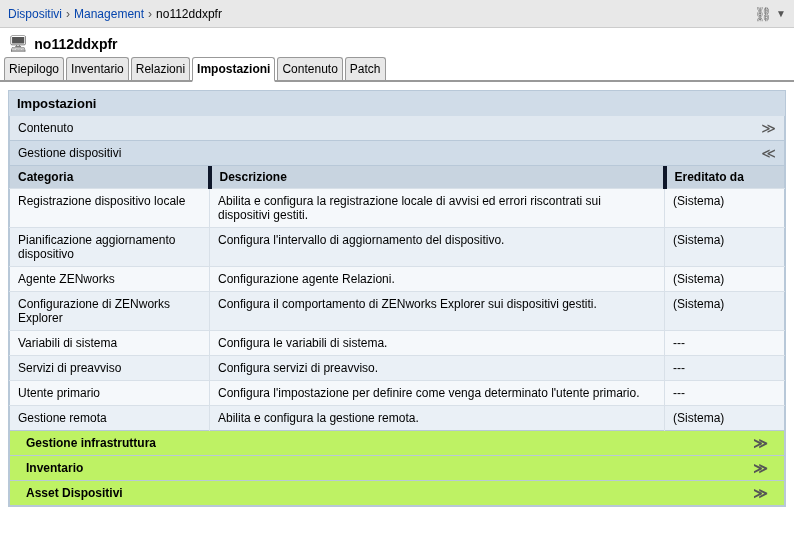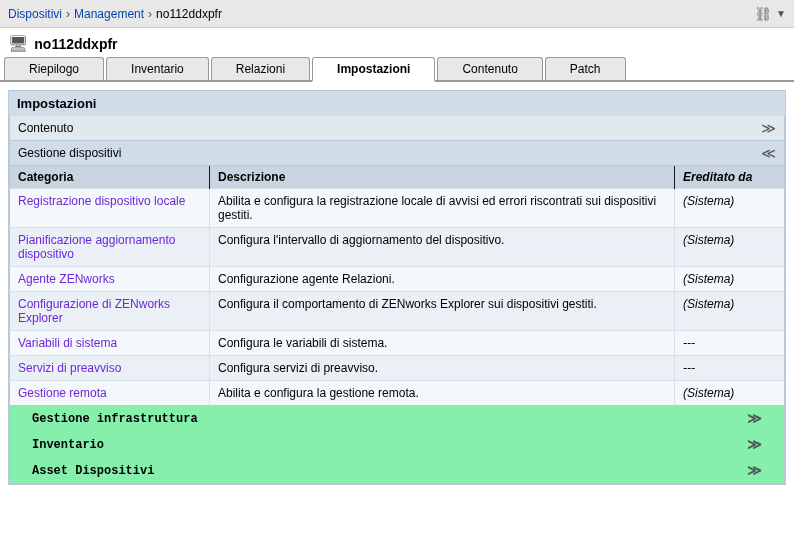--- a/index.html
+++ b/index.html
@@ -73,21 +73,21 @@
     
     .tabs-bar {
       display: flex;
       align-items: flex-end;
       padding: 0 4px;
       background: #fff;
       border-bottom: 2px solid #999;
       gap: 2px;
     }
     .tab {
-      padding: 4px 24px;
+      padding: 4px 4px;
       border: 1px solid #999;
       border-bottom: none;
       background: #e8e8e8;
       cursor: pointer;
       font-size: 12px;
       color: #000;
       border-radius: 3px 3px 0 0;
     }
     .tab.active {
       background: #fff;
@@ -129,21 +129,21 @@
       border-top: none;
     }
     .settings-table thead tr {
       background: #c8d4e0;
     }
     .settings-table thead th {
       padding: 4px 8px;
       text-align: left;
       font-weight: bold;
       font-size: 12px;
-      border-right: 1px solid #0f172a;
+      border-right: 4px solid #0f172a;
     }
     .settings-table thead th:last-child {
       border-right: none;
     }
     .settings-table tbody tr {
       border-top: 1px solid #d8e0e8;
     }
     .settings-table tbody tr:nth-child(odd) {
       background: #f5f8fb;
     }
@@ -153,40 +153,39 @@
     .settings-table tbody td {
       padding: 5px 8px;
       vertical-align: top;
       border-right: 1px solid #d8e0e8;
       font-size: 12px;
     }
     .settings-table tbody td:last-child {
       border-right: none;
     }
     .settings-table tbody td a {
-      color: #6d28d9;
+      color: #000000;
       text-decoration: none;
     }
     .col-category { width: 200px; }
     .col-desc { width: auto; }
-    .col-inherited { width: 110px; font-style: italic; }
+    .col-inherited { width: 120px; }
 
     
     .bottom-section-row {
       display: flex;
       align-items: center;
       justify-content: space-between;
-      background: #86efac;
+      background: #bef264;
       border: 1px solid #b8c8d8;
       border-top: none;
-      padding: 4px 22px;
-      font-size: 12px;
-      cursor: pointer;
-      font-weight: bold;
-      font-family: Liberation Mono, monospace;
+      padding: 4px 16px;
+      font-size: 12px;
+      cursor: pointer;
+      font-weight: bold;
     }
     .bottom-section-row .collapse-icon {
       color: #555;
       font-size: 14px;
     }
 
     .impostazioni-outer {
       border: 1px solid #b8c8d8;
       margin-bottom: 0;
     }
@@ -288,20 +287,27 @@
         </tr>
         <tr class="table-row">
           <td class="col-category">
             <a href="#">Servizi di preavviso</a>
           </td>
           <td class="col-desc">Configura servizi di preavviso.</td>
           <td class="col-inherited">---</td>
         </tr>
         <tr class="table-row">
           <td class="col-category">
+            <a href="#">Utente primario</a>
+          </td>
+          <td class="col-desc">Configura l'impostazione per definire come venga determinato l'utente primario.</td>
+          <td class="col-inherited">---</td>
+        </tr>
+        <tr class="table-row">
+          <td class="col-category">
             <a href="#">Gestione remota</a>
           </td>
           <td class="col-desc">Abilita e configura la gestione remota.</td>
           <td class="col-inherited">(Sistema)</td>
         </tr>
       </tbody>
     </table>
 
     <div class="bottom-section-row">
       <span>Gestione infrastruttura</span>

